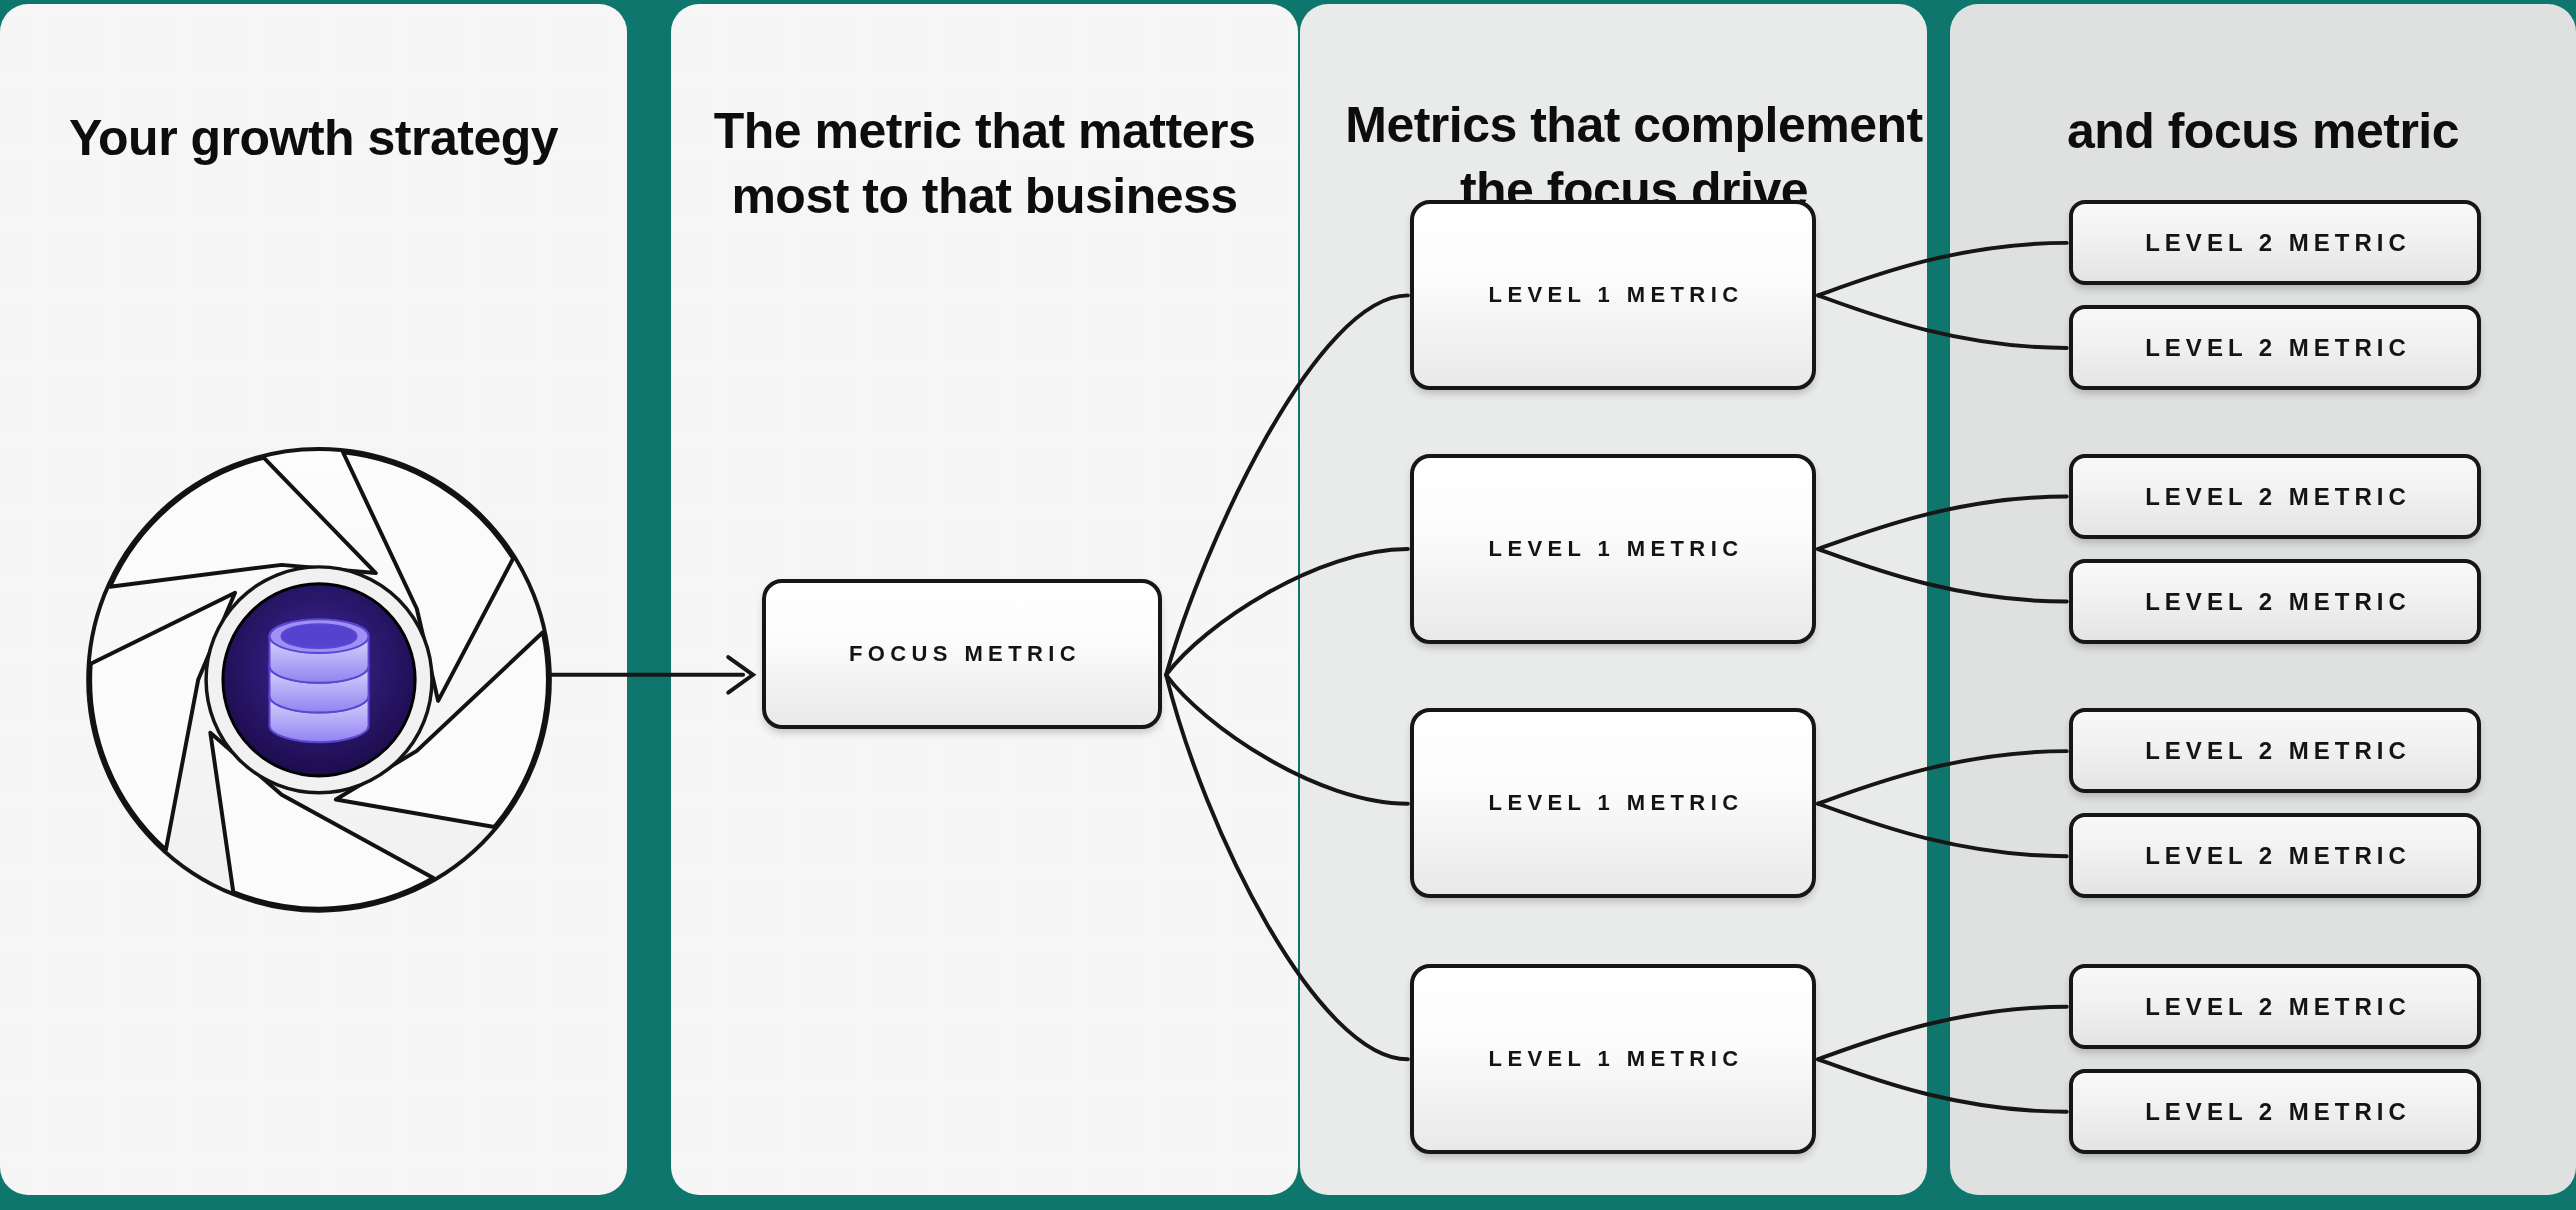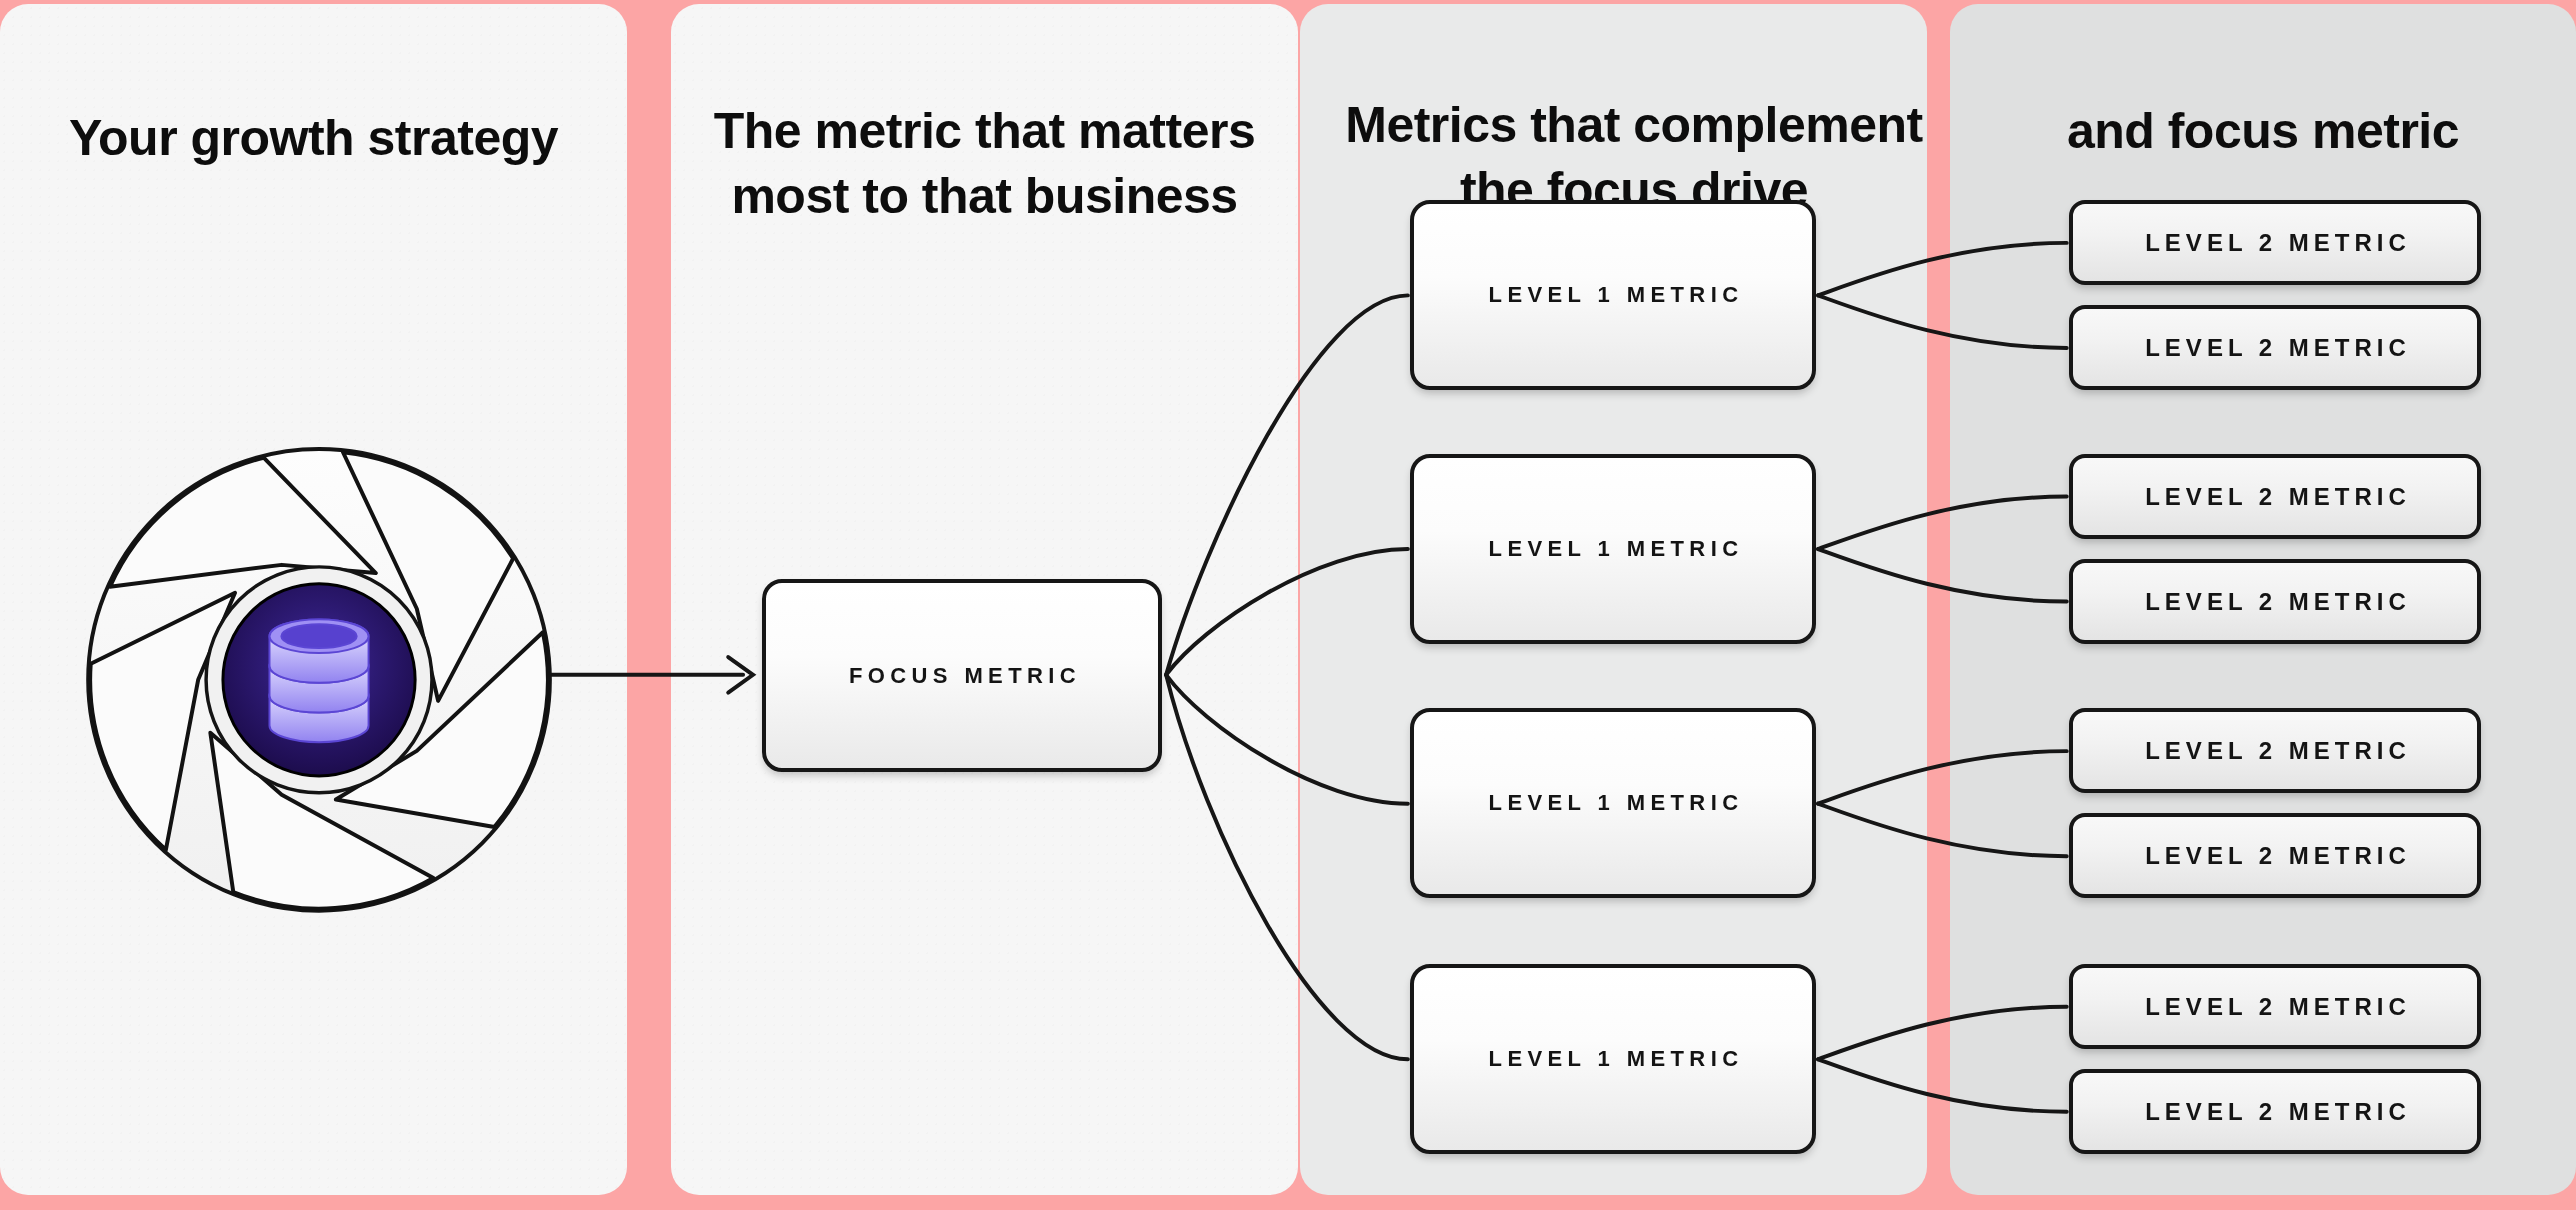--- a/index.html
+++ b/index.html
@@ -1,19 +1,19 @@
 <!DOCTYPE html>
 <html><head>
 <meta charset="utf-8">
 <style>
   html,body{margin:0;padding:0;background:#4c656d;}
   .stage{
     position:relative;
     width:2576px;height:1211px;
-    background:#fca5a5;
+    background:#0f766e;
     overflow:hidden;
     font-family:"Liberation Sans", sans-serif;
     text-decoration:underline;
   }
   .panel{
     position:absolute;top:4px;height:1191px;
     border-radius:28px;
   }
   .panel-light{
     background:linear-gradient(180deg,#fafafa 0%,#f4f4f4 100%);
@@ -142,21 +142,21 @@
         <ellipse cx="0" cy="16" rx="50" ry="17" fill="#8471f0"></ellipse>
         <path d="M -50 -14 L -50 16 A 50 17 0 0 0 50 16 L 50 -14 A 50 17 0 0 0 -50 -14 Z" fill="url(#discBody)"></path>
         <ellipse cx="0" cy="-14" rx="50" ry="17" fill="#8471f0"></ellipse>
         <path d="M -50 -44 L -50 -14 A 50 17 0 0 0 50 -14 L 50 -44 A 50 17 0 0 0 -50 -44 Z" fill="url(#discBody)"></path>
         <ellipse cx="0" cy="-44" rx="50" ry="17" fill="#9f90f4"></ellipse>
         <ellipse cx="0" cy="-44" rx="38" ry="12" fill="#5741cf"></ellipse>
       </g>
     </g>
   </svg>
 
-  <div class="box focus-box" style="left:762px;top:579px;width:400px;height:193px;justify-content:center;">
+  <div class="box focus-box" style="left:762px;top:579px;width:400px;height:150px;justify-content:center;">
     <span class="label">FOCUS METRIC</span>
   </div>
 
   <div class="box l1-box" style="left:1410px;top:200px;width:406px;height:190px;">
     <span class="label">LEVEL 1 METRIC</span>
   </div>
   <div class="box l1-box" style="left:1410px;top:454px;width:406px;height:190px;">
     <span class="label">LEVEL 1 METRIC</span>
   </div>
   <div class="box l1-box" style="left:1410px;top:708px;width:406px;height:190px;">

